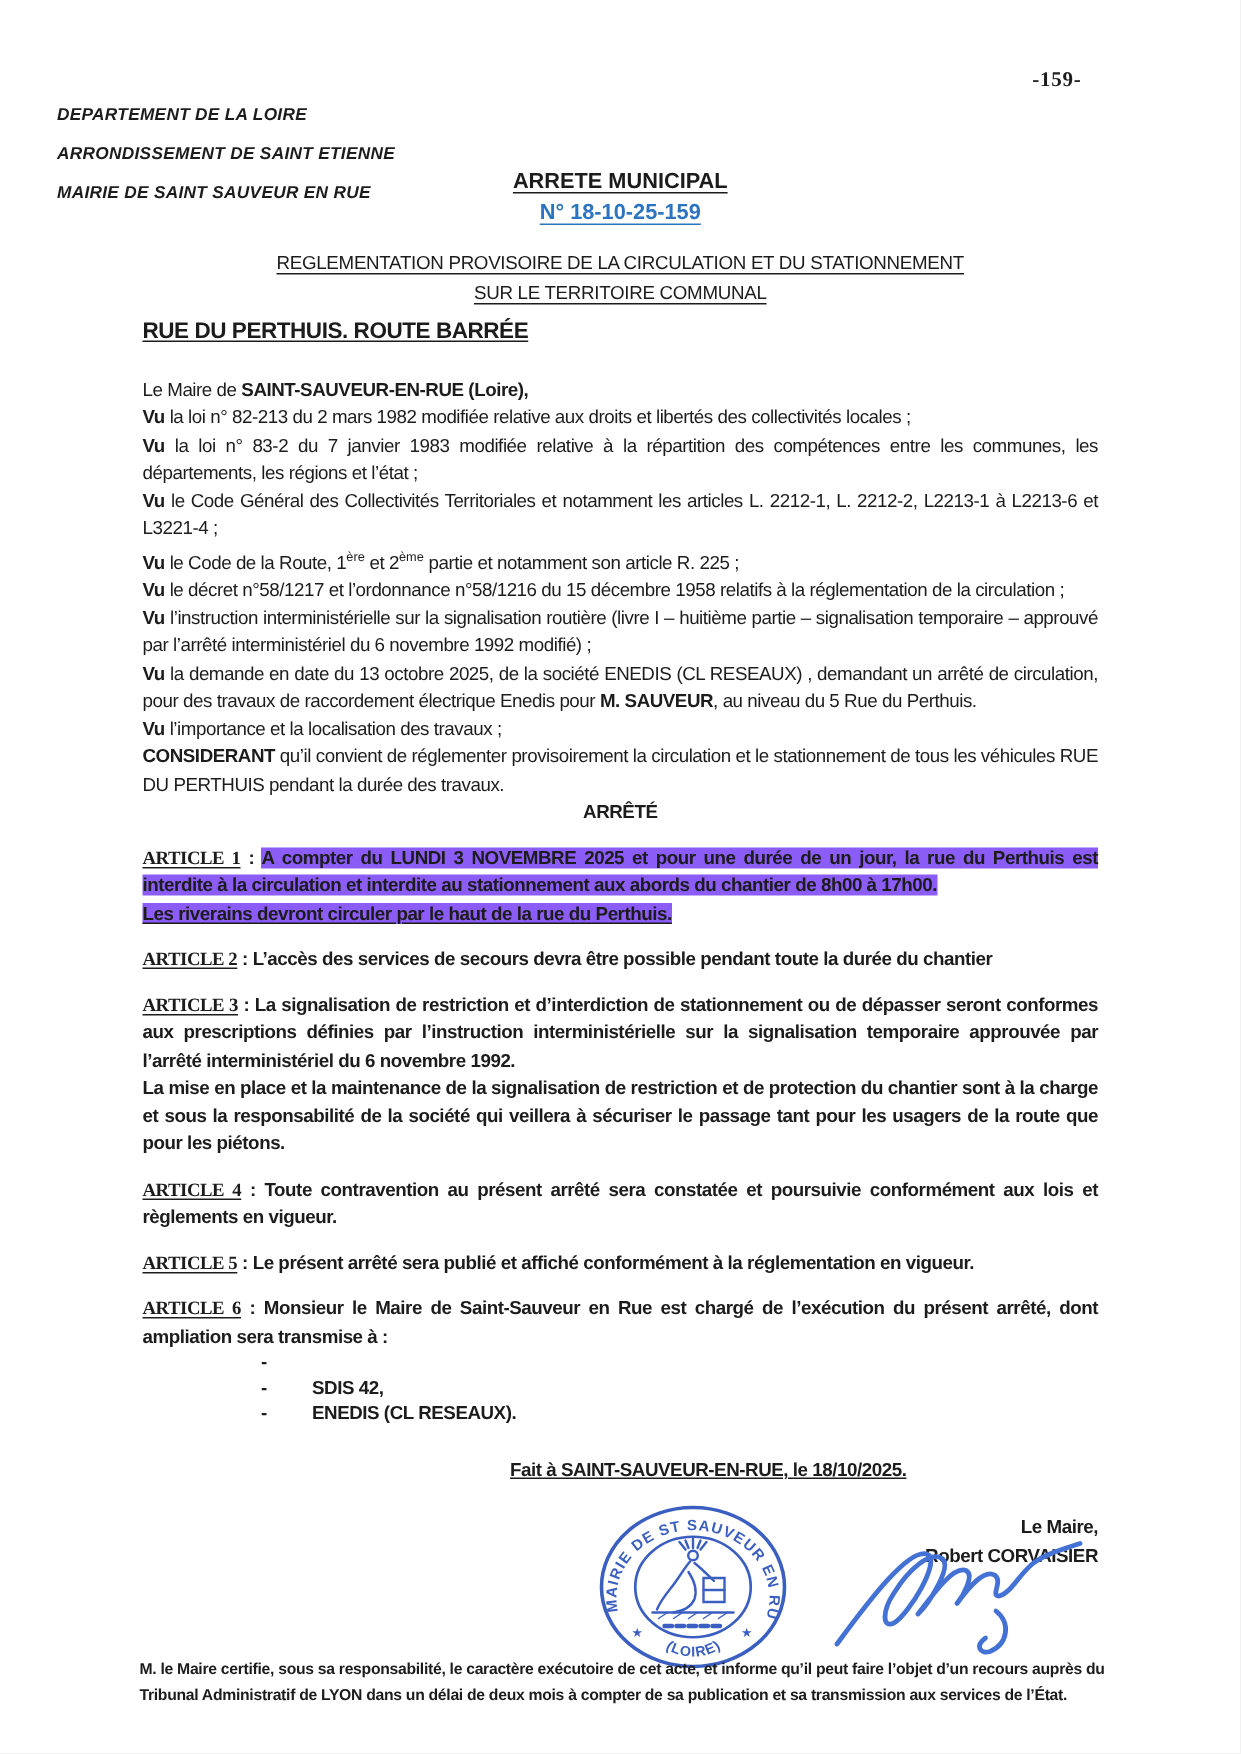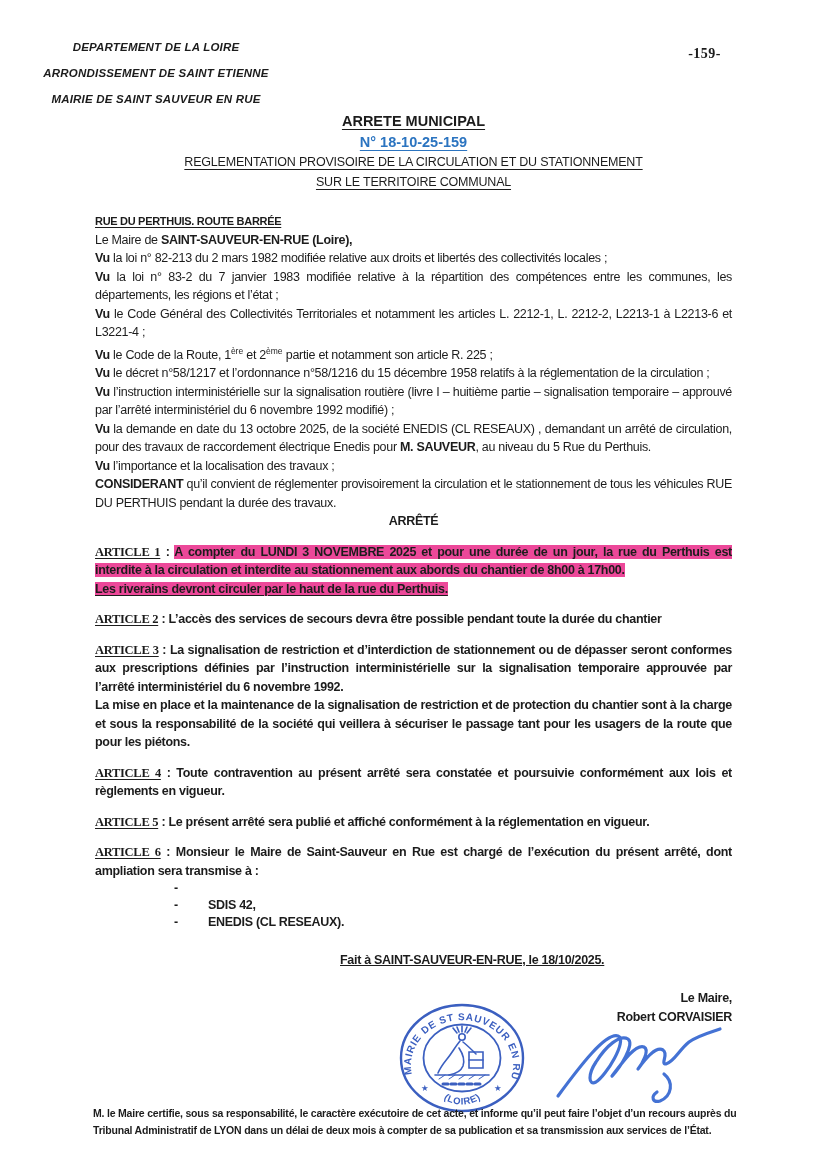--- a/index.html
+++ b/index.html
@@ -11,42 +11,42 @@
     font-family:"Liberation Sans", sans-serif;
     color:#1c1c1c;
     overflow:hidden;
   }
   .page-number {
     position:absolute; top:46px; right:106px;
     font-family:"Liberation Serif", serif;
     font-size:14px; font-weight:700; letter-spacing:0.5px;
   }
   .letterhead {
-    position:absolute; top:34px; left:38px; width:236px;
-    text-align:center; font-style:italic; font-weight:700;
+    position:absolute; top:64px; left:38px; width:236px;
+    text-align:left; font-style:italic; font-weight:700;
     font-size:11.5px; letter-spacing:0.2px;
   }
   .letterhead .lh-line { line-height:26px; white-space:nowrap; }
   .title-block { position:absolute; top:113px; left:0; width:100%; text-align:center; }
   .title-main  { font-size:14.5px; font-weight:700; text-decoration:underline; text-underline-offset:3px; margin-bottom:5px; }
-  .title-number{ font-size:14.5px; font-weight:700; color:#2b74c0; text-decoration:underline; text-underline-offset:3px; margin-bottom:5px; }
+  .title-number{ font-size:14.5px; font-weight:700; color:#2b74c0; text-decoration:underline; text-underline-offset:3px; margin-bottom:18px; }
   .title-sub   { font-size:12.5px; font-weight:400; text-decoration:underline; text-underline-offset:3px; margin-bottom:6px; letter-spacing:-0.2px; }
   .body {
     position:absolute; top:212px; left:95px; width:637px;
     font-size:12.5px; line-height:18.5px; letter-spacing:-0.3px;
     text-align:justify;
   }
-  .subject { font-weight:700; font-size:11px; text-decoration:underline; text-underline-offset:2px; }
+  .subject { font-weight:700; font-size:15px; text-decoration:underline; text-underline-offset:2px; margin-bottom:20px; }
   .para { margin:0; }
   .arrete-word { text-align:center; font-weight:700; }
   .article { margin-top:12px; font-weight:700; }
   .art-label { text-decoration:underline; text-underline-offset:2px;font-family:Liberation Serif, serif; }
   .b   { font-weight:700; }
   .u   { text-decoration:underline; text-underline-offset:2px; }
-  .hl  { background:#ec4899; }
+  .hl  { background:#8b5cf6; }
   .sup { vertical-align:super; font-size:8.5px; letter-spacing:0; }
   .dist-item { display:flex; padding-left:79px; line-height:17px; font-weight:700; text-align:left; }
   .dist-item .dash { width:34px; flex:0 0 34px; }
   .place-date { margin-top:20px; padding-left:245px; font-weight:700; text-align:left;text-decoration:underline; }
   .signatory  { margin-top:19px; padding-left:423px; font-weight:700; text-align:right; line-height:19px; }
   .stamp-svg     { position:absolute; left:397px; top:1002px; }
   .signature-svg { position:absolute; left:548px; top:1002px; }
   .footer {
     position:absolute; top:1105px; left:93px; width:672px;
     font-size:10.5px; font-weight:700; line-height:16.5px;

